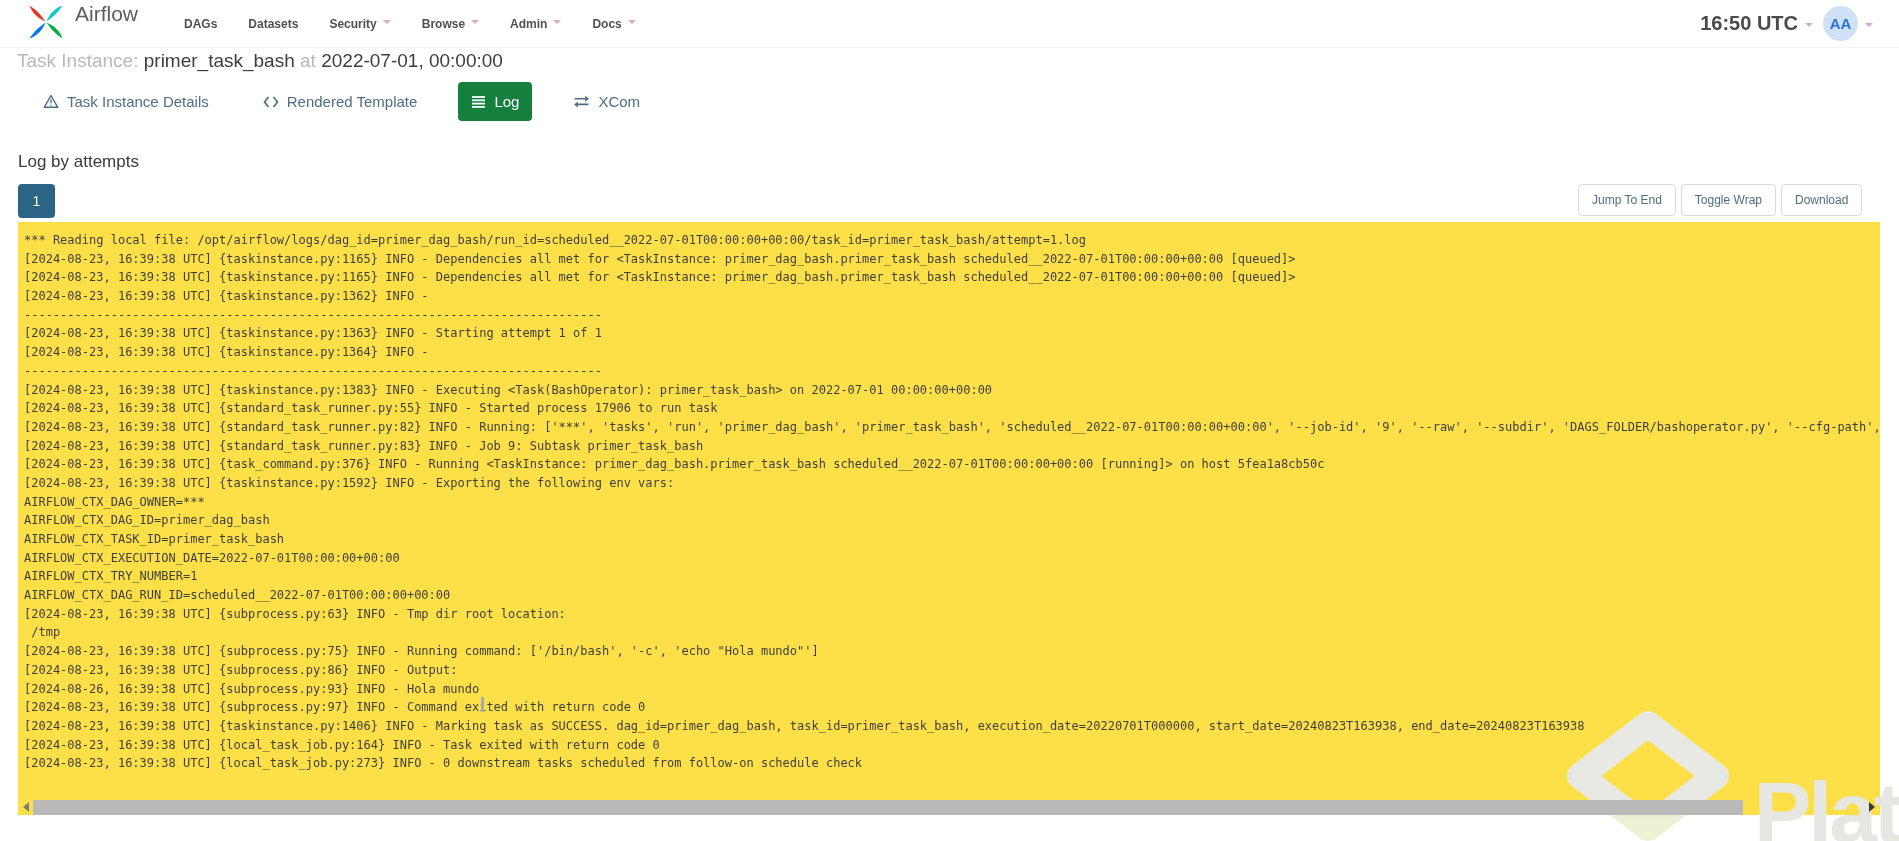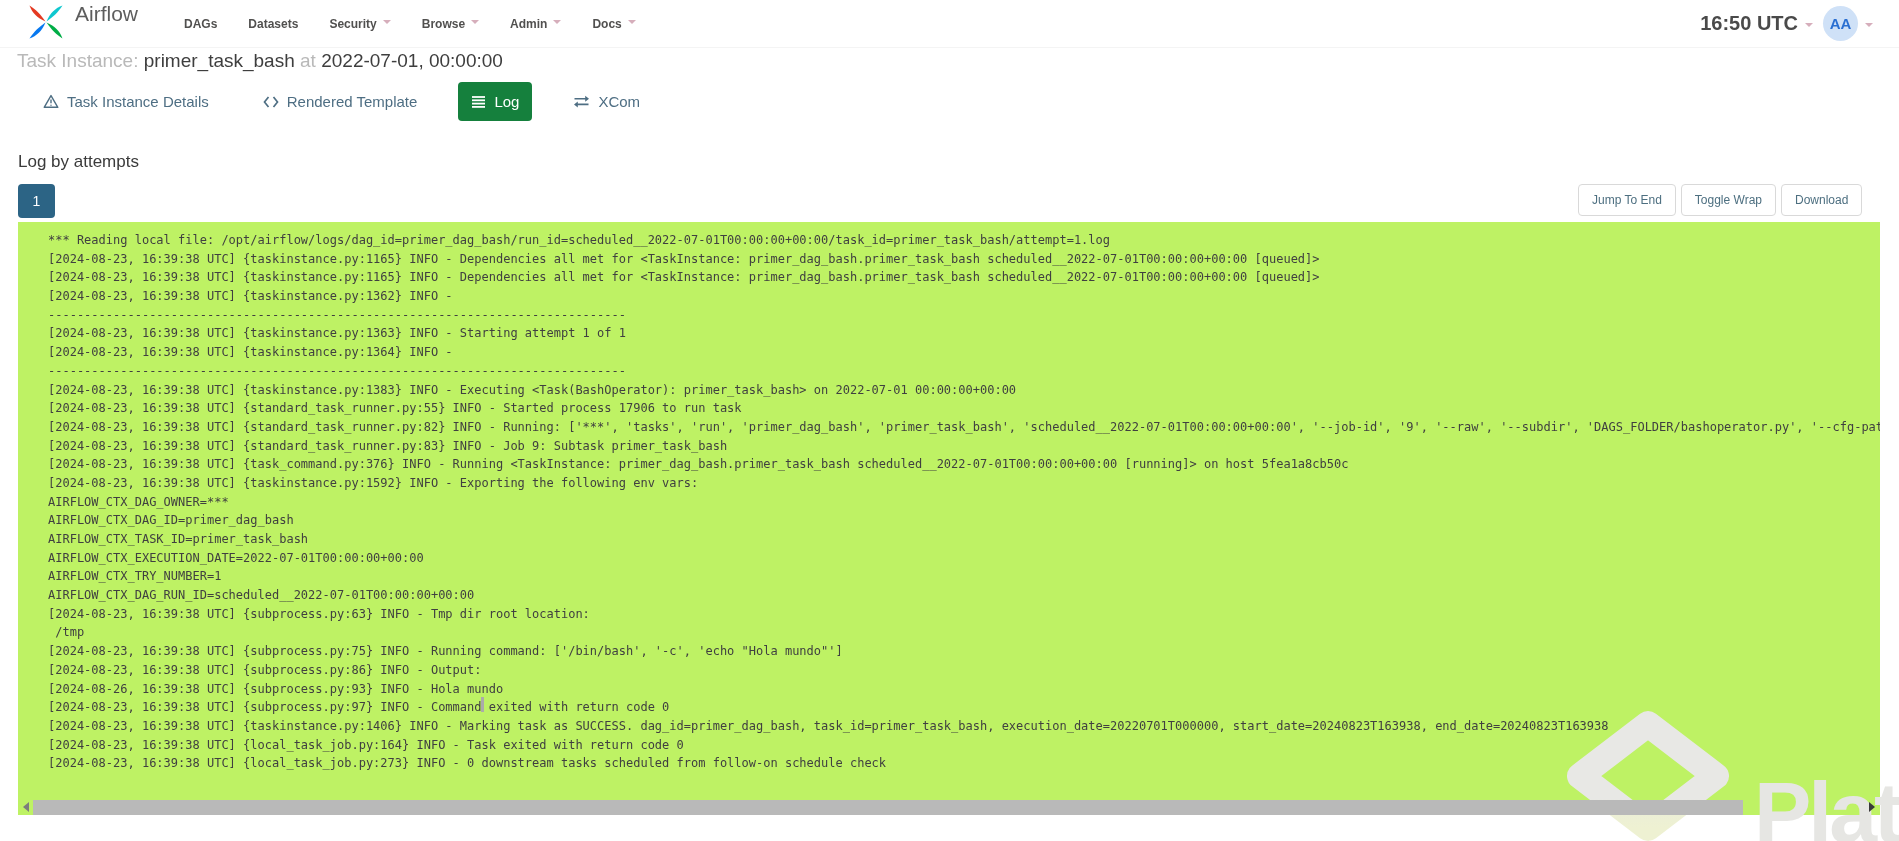--- a/index.html
+++ b/index.html
@@ -51,21 +51,21 @@
   }
   .toolbar { position:absolute; top:184px; left:1578px; display:flex; gap:5px; }
   .toolbar button {
     background:#fff; border:1px solid #d9d9d9; border-radius:4px;
     color:#4d6f80; font-size:12px; font-family:inherit;
     height:32px; padding:0 13px; cursor:pointer;
   }
 
   .log-panel {
     position:absolute; top:222px; left:18px; width:1862px; height:593px;
-    background:#bef264; overflow:hidden;padding-left:24px;
+    background:#fde047; overflow:hidden;
   }
   .log-lines { position:relative; z-index:1; padding:9px 0 0 6px; }
   .log-line {
     font-family:"DejaVu Sans Mono","Liberation Mono",monospace;
     font-size:12px; line-height:18.7px; height:18.7px;
     color:#404040; white-space:pre;
   }
 
   
   .watermark { position:absolute; left:1548px; top:710px; z-index:2; pointer-events:none; display:flex; align-items:flex-end; }

